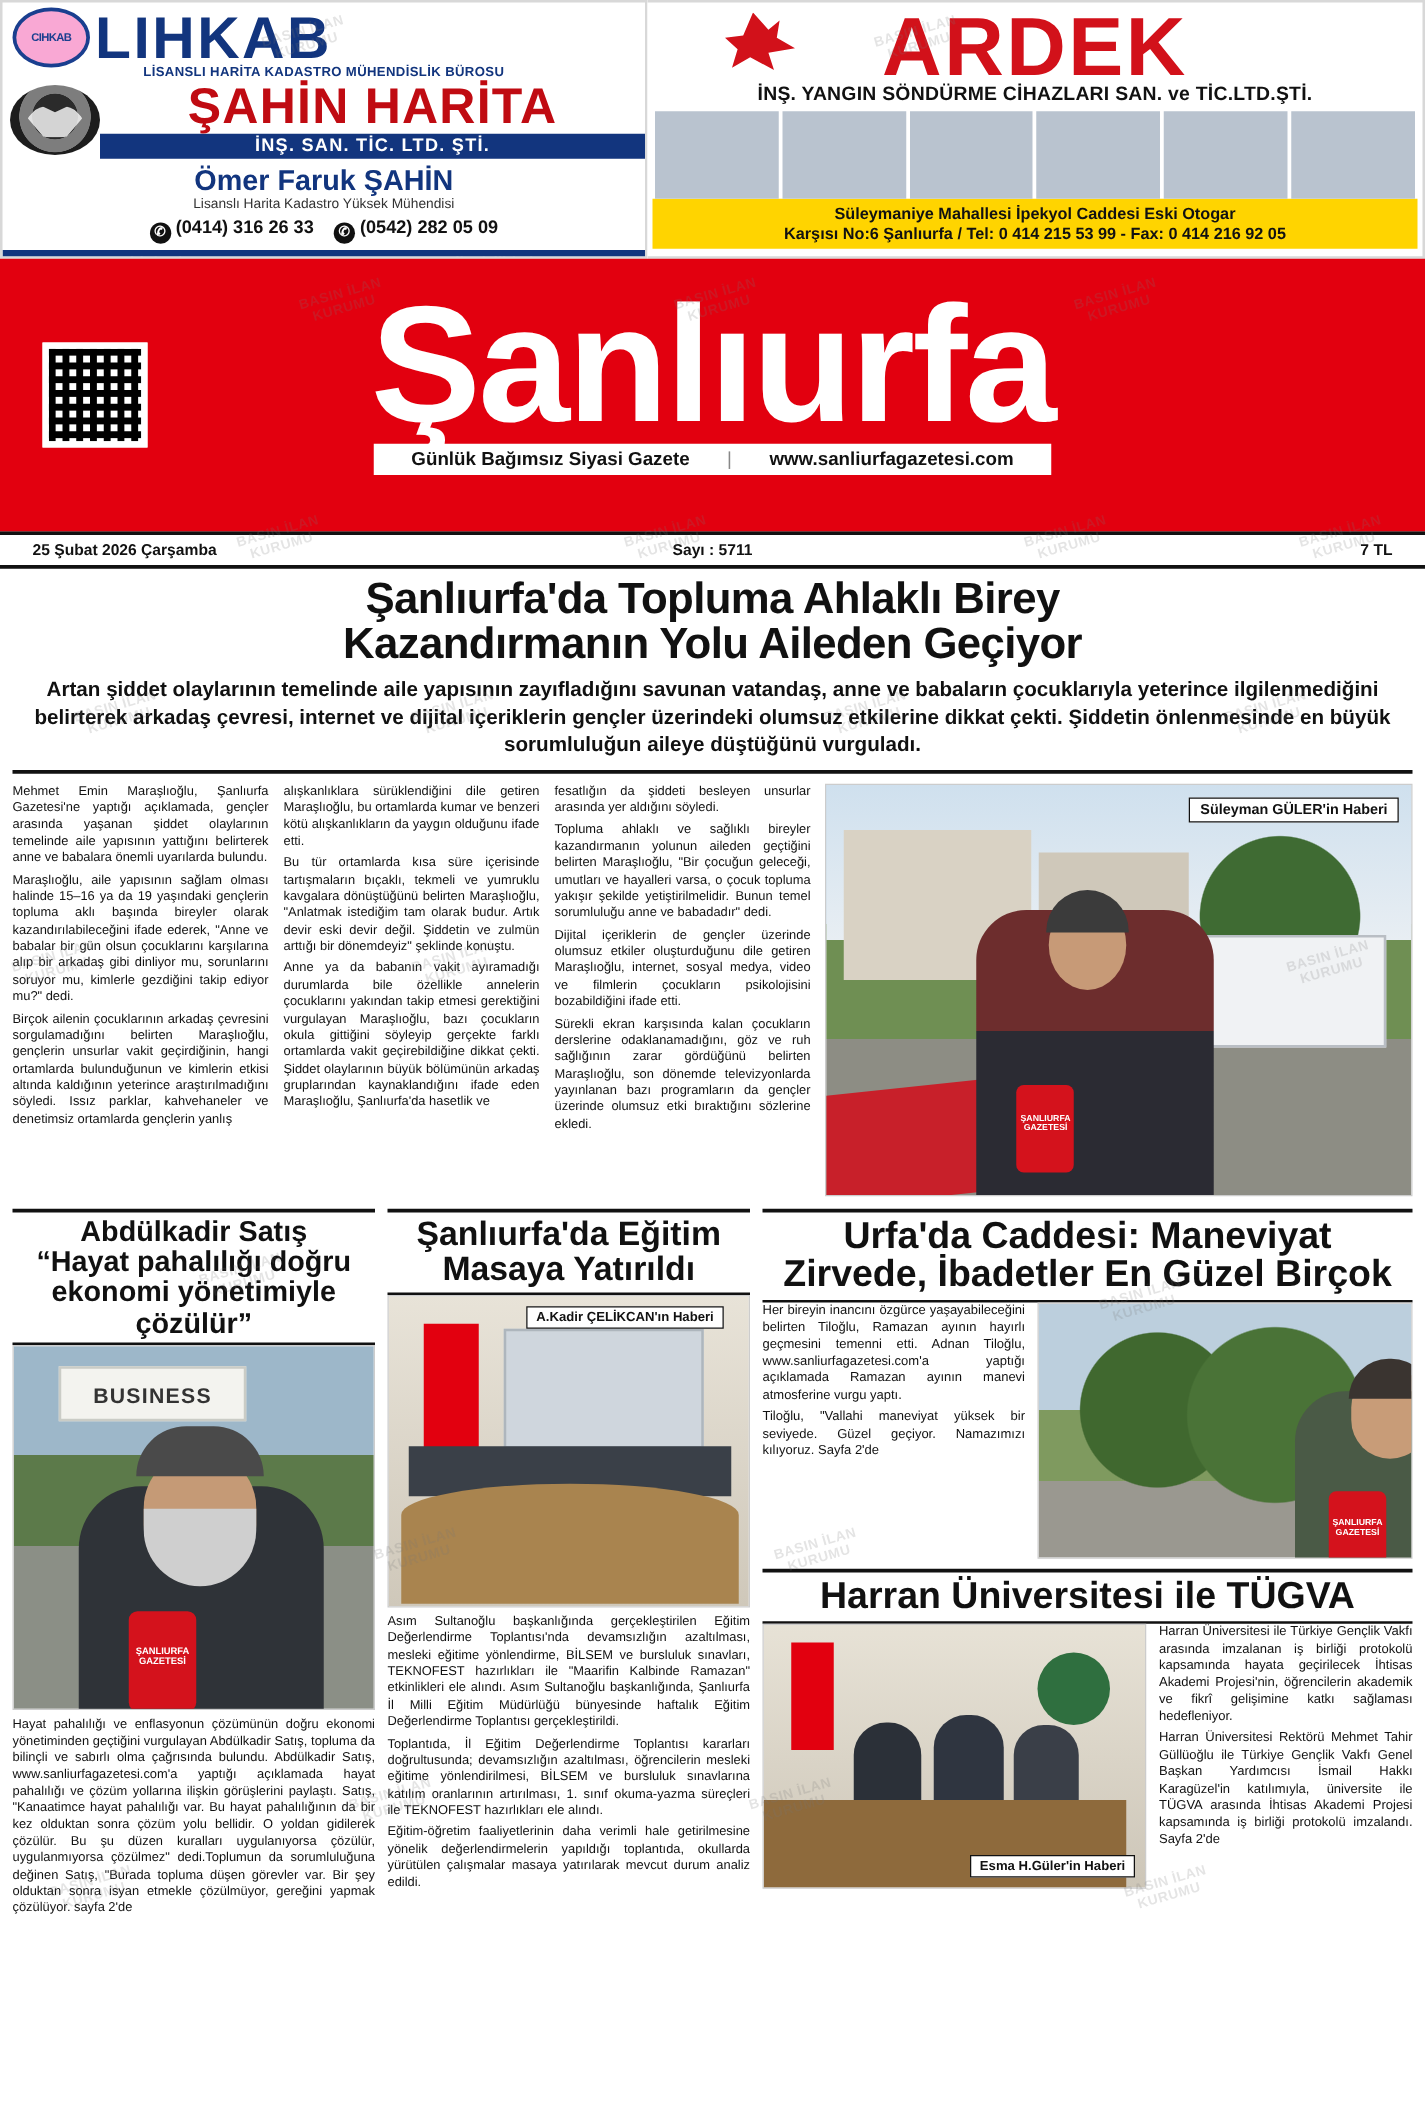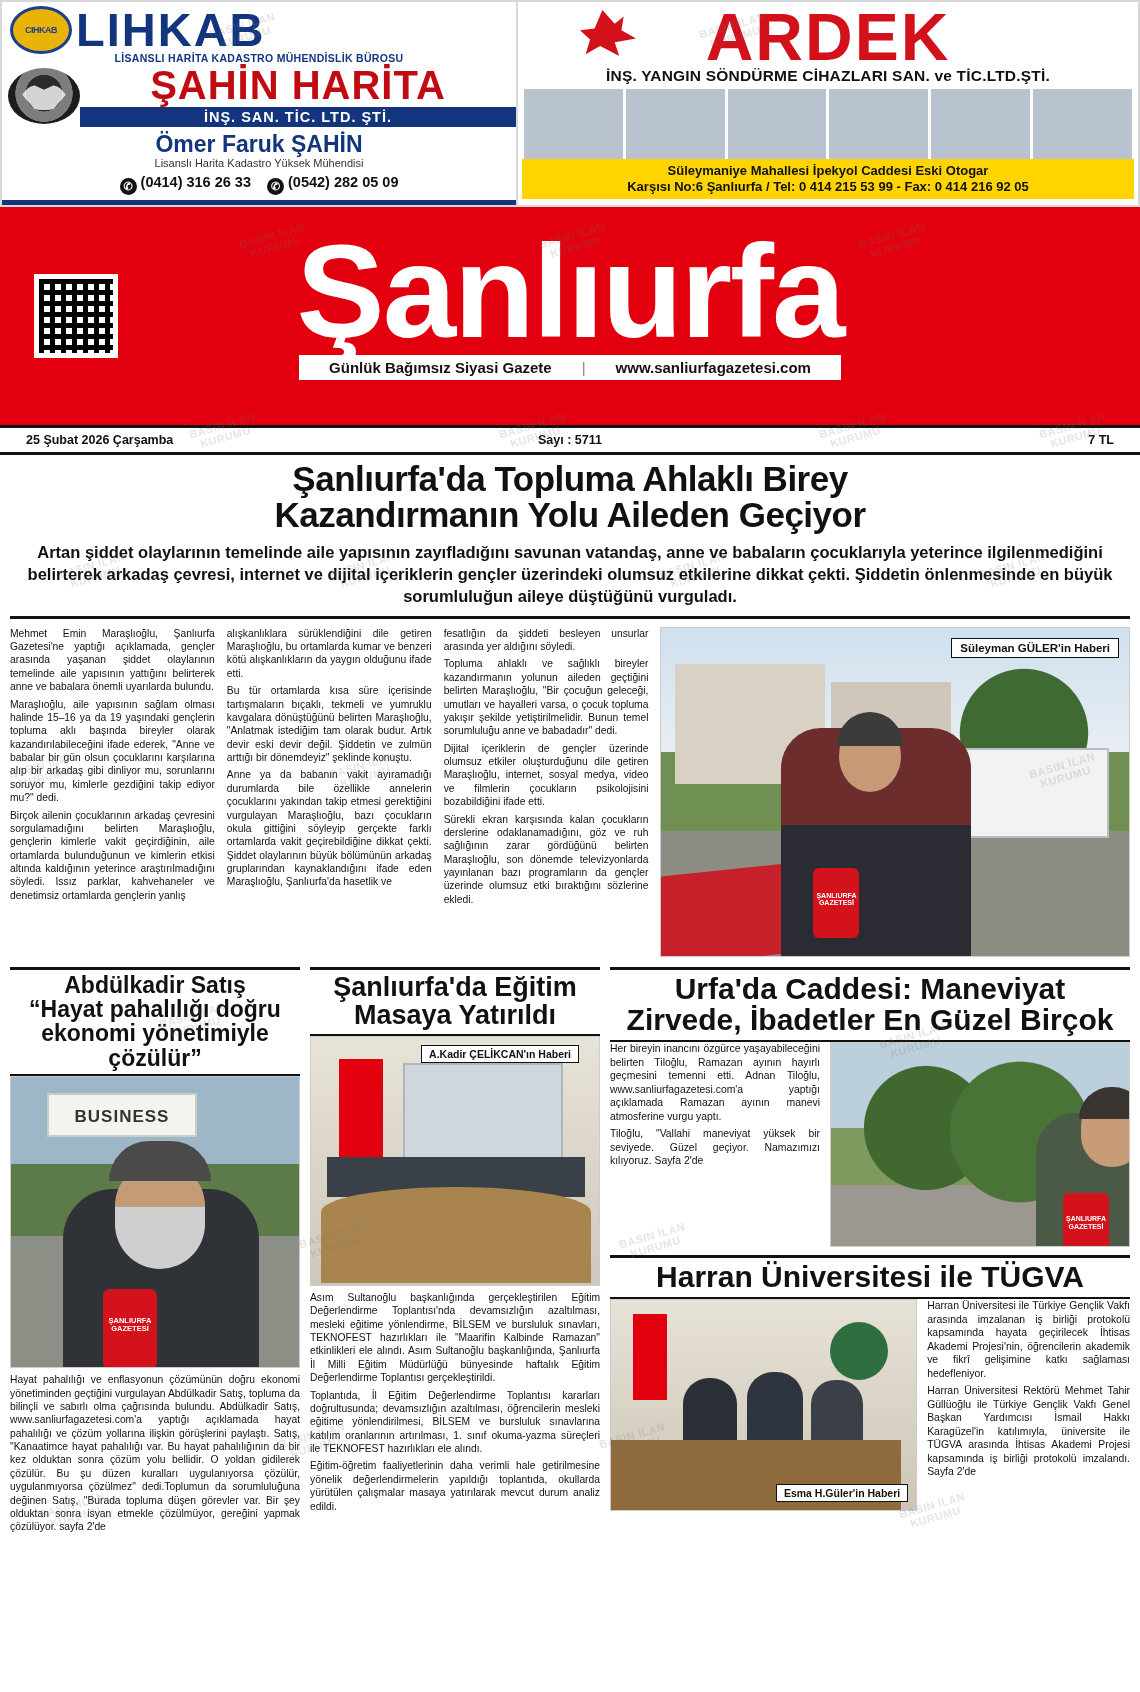--- a/index.html
+++ b/index.html
@@ -20,21 +20,21 @@
     width:518px; height:207px;
     background:#ffffff;
     border:2px solid #d8d8d8;
     position:relative;
     overflow:hidden;
   }
   .lihkab-top { display:flex; align-items:center; padding:4px 6px 0 8px; }
   .lihkab-logo {
     width:62px; height:48px; border-radius:50%;
     border:3px solid #1a3f8f;
-    background:#eab308;
+    background:#f9a8d4;
     display:flex; align-items:center; justify-content:center;
     font-size:9px; font-weight:bold; color:#1a3f8f; letter-spacing:-0.5px;
     flex:0 0 auto;
   }
   .lihkab-word {
     font-size:47px; font-weight:bold; letter-spacing:2px; color:#12357e;
     line-height:0.95; margin-left:4px;
   }
   .lihkab-sub {
     text-align:center; font-size:10.5px; font-weight:bold; color:#12357e;
@@ -353,21 +353,21 @@
       <span class="l2">Kazandırmanın Yolu Aileden Geçiyor</span>
     </h1>
     <div class="spot">Artan şiddet olaylarının temelinde aile yapısının zayıfladığını savunan vatandaş, anne ve babaların çocuklarıyla yeterince ilgilenmediğini belirterek arkadaş çevresi, internet ve dijital içeriklerin gençler üzerindeki olumsuz etkilerine dikkat çekti. Şiddetin önlenmesinde en büyük sorumluluğun aileye düştüğünü vurguladı.</div>
   </div>
   <div class="rule"></div>
 
   <div class="story">
     <div class="col">
       <p>Mehmet Emin Maraşlıoğlu, Şanlıurfa Gazetesi'ne yaptığı açıklamada, gençler arasında yaşanan şiddet olaylarının temelinde aile yapısının yattığını belirterek anne ve babalara önemli uyarılarda bulundu.</p>
       <p>Maraşlıoğlu, aile yapısının sağlam olması halinde 15–16 ya da 19 yaşındaki gençlerin topluma aklı başında bireyler olarak kazandırılabileceğini ifade ederek, "Anne ve babalar bir gün olsun çocuklarını karşılarına alıp bir arkadaş gibi dinliyor mu, sorunlarını soruyor mu, kimlerle gezdiğini takip ediyor mu?" dedi.</p>
-      <p>Birçok ailenin çocuklarının arkadaş çevresini sorgulamadığını belirten Maraşlıoğlu, gençlerin kimlerle vakit geçirdiğinin, aile ortamlarda bulunduğunun ve kimlerin etkisi altında kaldığının yeterince araştırılmadığını söyledi. Issız parklar, kahvehaneler ve denetimsiz ortamlarda gençlerin yanlış</p>
+      <p>Birçok ailenin çocuklarının arkadaş çevresini sorgulamadığını belirten Maraşlıoğlu, gençlerin unsurlar vakit geçirdiğinin, hangi ortamlarda bulunduğunun ve kimlerin etkisi altında kaldığının yeterince araştırılmadığını söyledi. Issız parklar, kahvehaneler ve denetimsiz ortamlarda gençlerin yanlış</p>
     </div>
     <div class="col">
       <p>alışkanlıklara sürüklendiğini dile getiren Maraşlıoğlu, bu ortamlarda kumar ve benzeri kötü alışkanlıkların da yaygın olduğunu ifade etti.</p>
       <p>Bu tür ortamlarda kısa süre içerisinde tartışmaların bıçaklı, tekmeli ve yumruklu kavgalara dönüştüğünü belirten Maraşlıoğlu, "Anlatmak istediğim tam olarak budur. Artık devir eski devir değil. Şiddetin ve zulmün arttığı bir dönemdeyiz" şeklinde konuştu.</p>
       <p>Anne ya da babanın vakit ayıramadığı durumlarda bile özellikle annelerin çocuklarını yakından takip etmesi gerektiğini vurgulayan Maraşlıoğlu, bazı çocukların okula gittiğini söyleyip gerçekte farklı ortamlarda vakit geçirebildiğine dikkat çekti. Şiddet olaylarının büyük bölümünün arkadaş gruplarından kaynaklandığını ifade eden Maraşlıoğlu, Şanlıurfa'da hasetlik ve</p>
     </div>
     <div class="col">
       <p>fesatlığın da şiddeti besleyen unsurlar arasında yer aldığını söyledi.</p>
       <p>Topluma ahlaklı ve sağlıklı bireyler kazandırmanın yolunun aileden geçtiğini belirten Maraşlıoğlu, "Bir çocuğun geleceği, umutları ve hayalleri varsa, o çocuk topluma yakışır şekilde yetiştirilmelidir. Bunun temel sorumluluğu anne ve babadadır" dedi.</p>
       <p>Dijital içeriklerin de gençler üzerinde olumsuz etkiler oluşturduğunu dile getiren Maraşlıoğlu, internet, sosyal medya, video ve filmlerin çocukların psikolojisini bozabildiğini ifade etti.</p>

